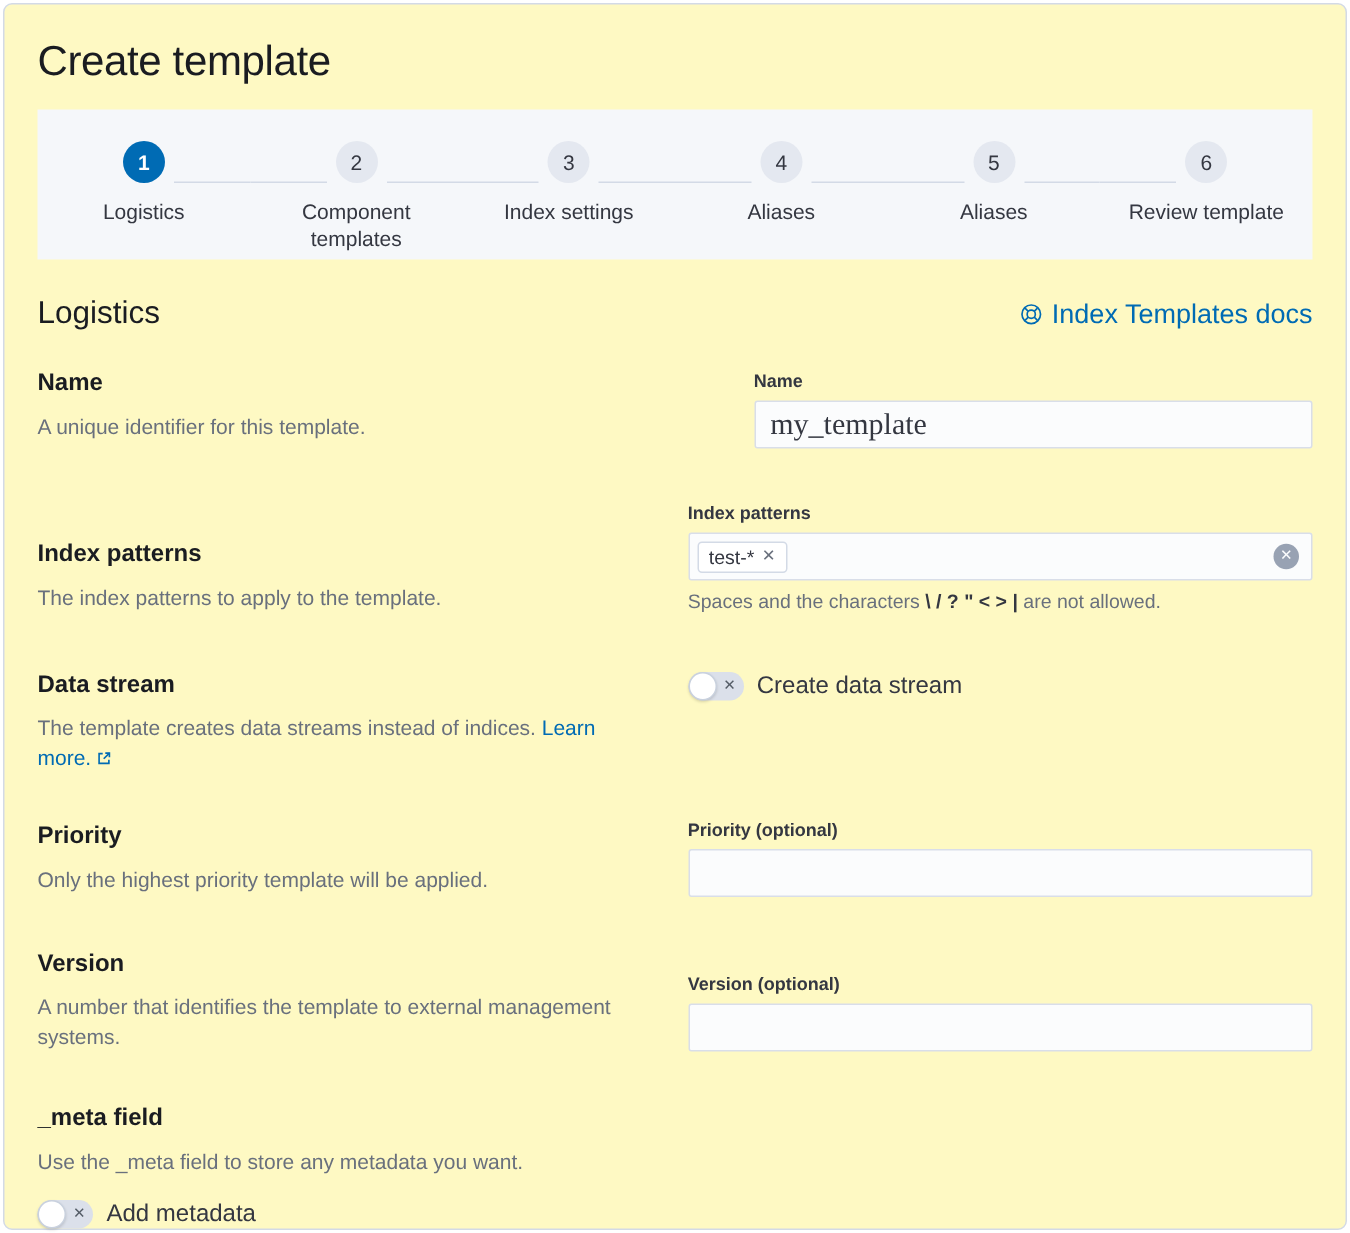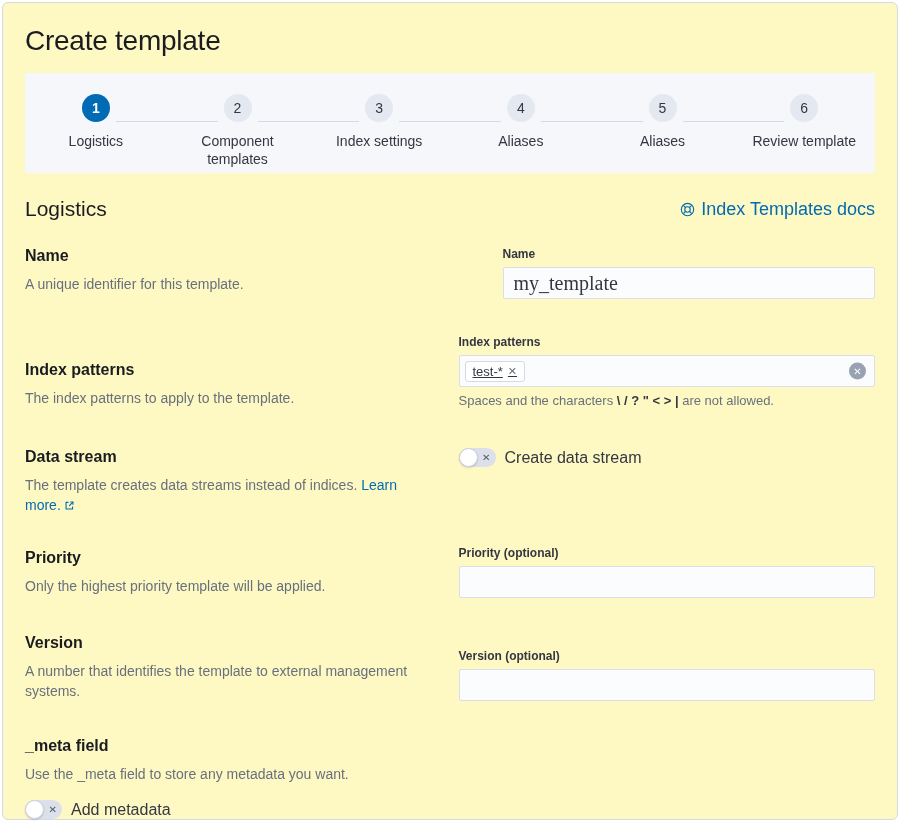--- a/index.html
+++ b/index.html
@@ -145,21 +145,20 @@
     display: inline-flex;
     align-items: center;
     gap: 5px;
     background: #fff;
     border: 1px solid #d3dae6;
     border-radius: 3px;
     padding: 2px 7px;
     font-size: 13px;
     color: #343741;
     cursor: default;
-    text-decoration: underline;
   }
   .pill-x {
     color: #69707d;
     font-size: 11px;
     cursor: pointer;
     line-height: 1;
   }
   .combo-clear {
     position: absolute;
     right: 8px; top: 50%;

